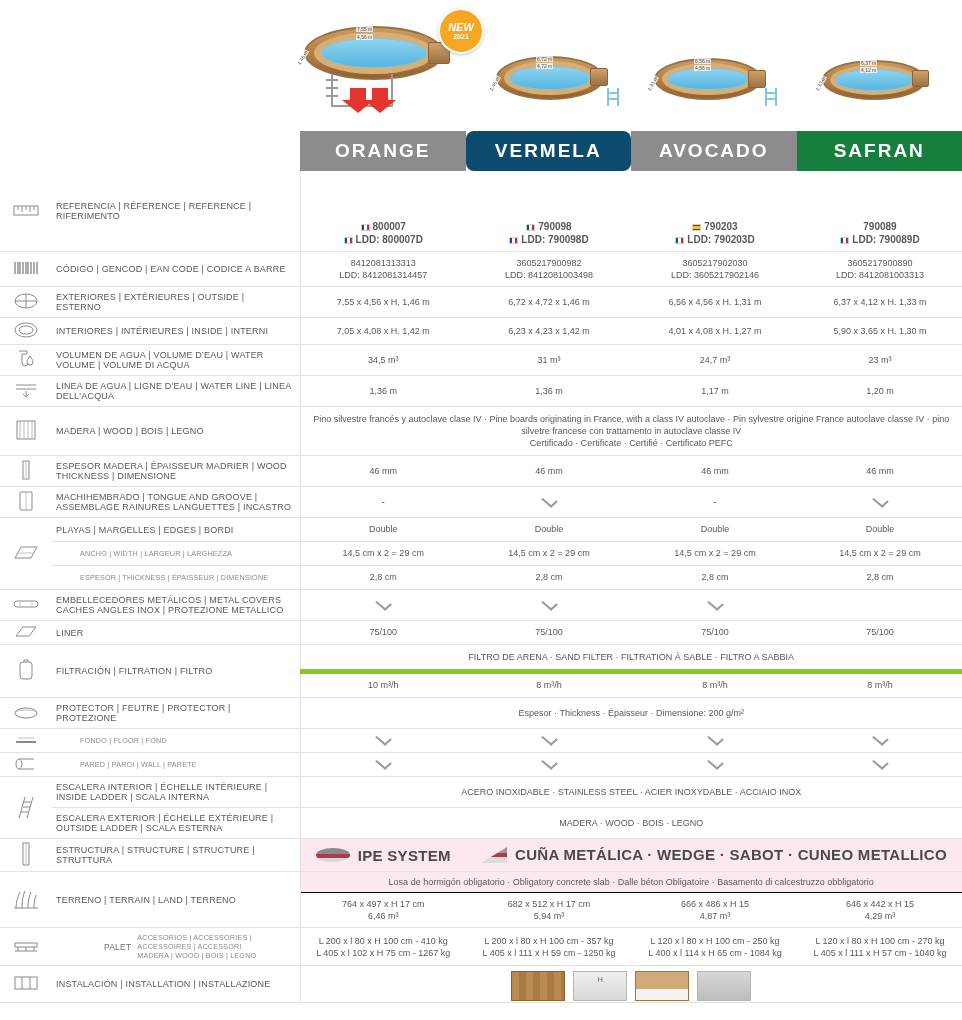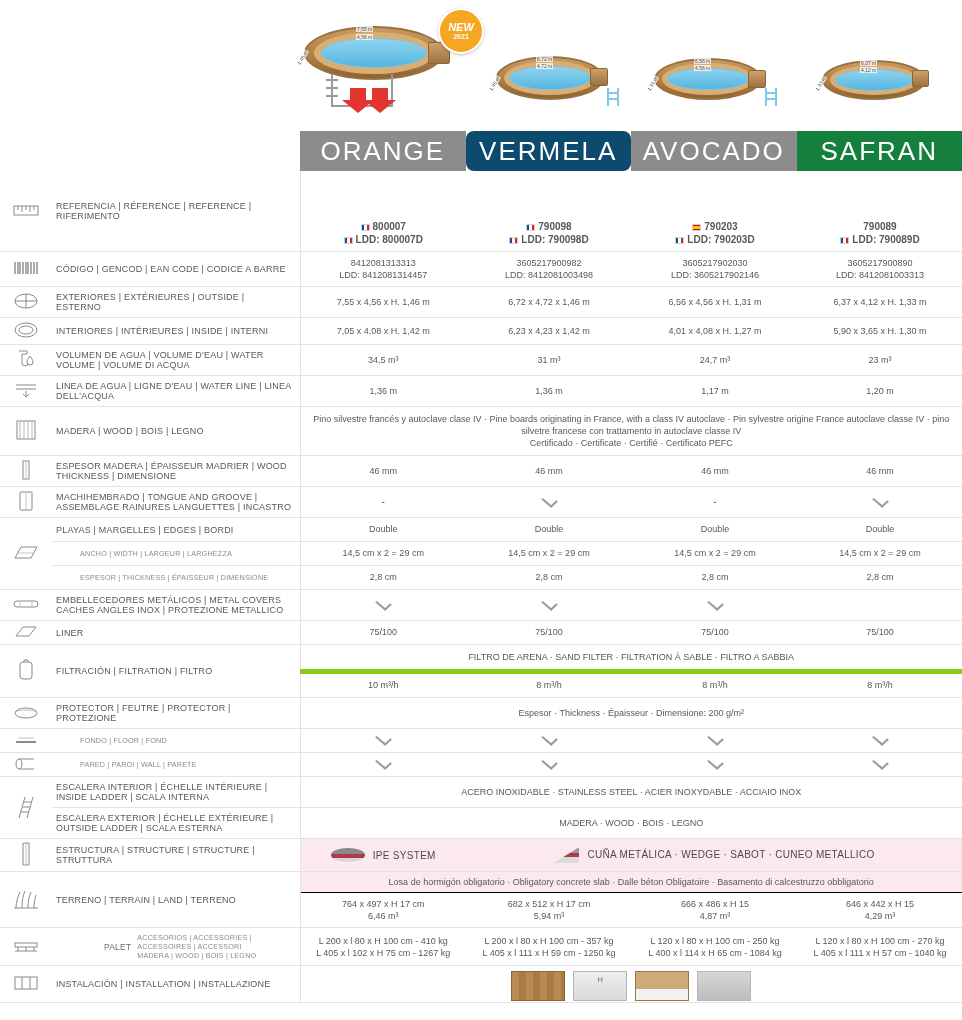--- a/index.html
+++ b/index.html
@@ -80,23 +80,23 @@
     height: 40px;
     margin-left: 300px;
     width: 662px;
   }
   .head-cell {
     width: 192px;
     display: flex;
     align-items: center;
     justify-content: center;
     color: #ffffff;
-    font-size: 26px;
+    font-size: 19px;
     letter-spacing: 2px;
-    font-weight: 400;
+    font-weight: 700;
   }
   .bg-orange  { background: #8c8c8c; }
   .bg-vermela { background: #0c4a6e; border-radius: 8px; }
   .bg-avocado { background: #8c8c8c; }
   .bg-safran  { background: #15803d; }
 
   
   table.spec {
     border-collapse: collapse;
     width: 962px;
@@ -181,21 +181,21 @@
     border-radius: 50%;
     background: linear-gradient(180deg,#8a8a8a 0 45%, #b03a4a 45% 70%, #d7d7d7 70%);
     display: inline-block;
   }
   .wedge-icon {
     width: 26px; height: 16px;
     background: linear-gradient(180deg,#9a9a9a 0 40%, #b03a4a 40% 62%, #dcdcdc 62%);
     display: inline-block;
     clip-path: polygon(0 100%, 100% 0, 100% 100%);
   }
-  .struct-label { font-size: 10px; color: #4a4a4a; letter-spacing: .3px; }
+  .struct-label { font-size: 15px; color: #4a4a4a; letter-spacing: .3px; font-weight: bold; }
 
   .install-row td { border-bottom: none; }
   .install-art { display: flex; align-items: flex-end; justify-content: center; gap: 8px; height: 34px; }
   .ia { width: 54px; height: 30px; border: 1px solid #b6b6b6; background: #e9e9e9; position: relative; }
   .ia.wood { background: repeating-linear-gradient(90deg,#b98a52 0 7px,#a97a44 7px 14px); border-color:#8d6334;}
   .ia.hcube { background: linear-gradient(180deg,#efefef,#d8d8d8); }
   .ia.openwood { background: linear-gradient(180deg,#cfa978 0 60%, #f2f2f2 60%); border-color:#9b7446;}
   .ia.grey { background: linear-gradient(180deg,#d6d6d6,#bdbdbd); }
   .hmark { position: absolute; left: 50%; top: 4px; transform: translateX(-50%); font-size: 7px; color: #666; }
 </style>

